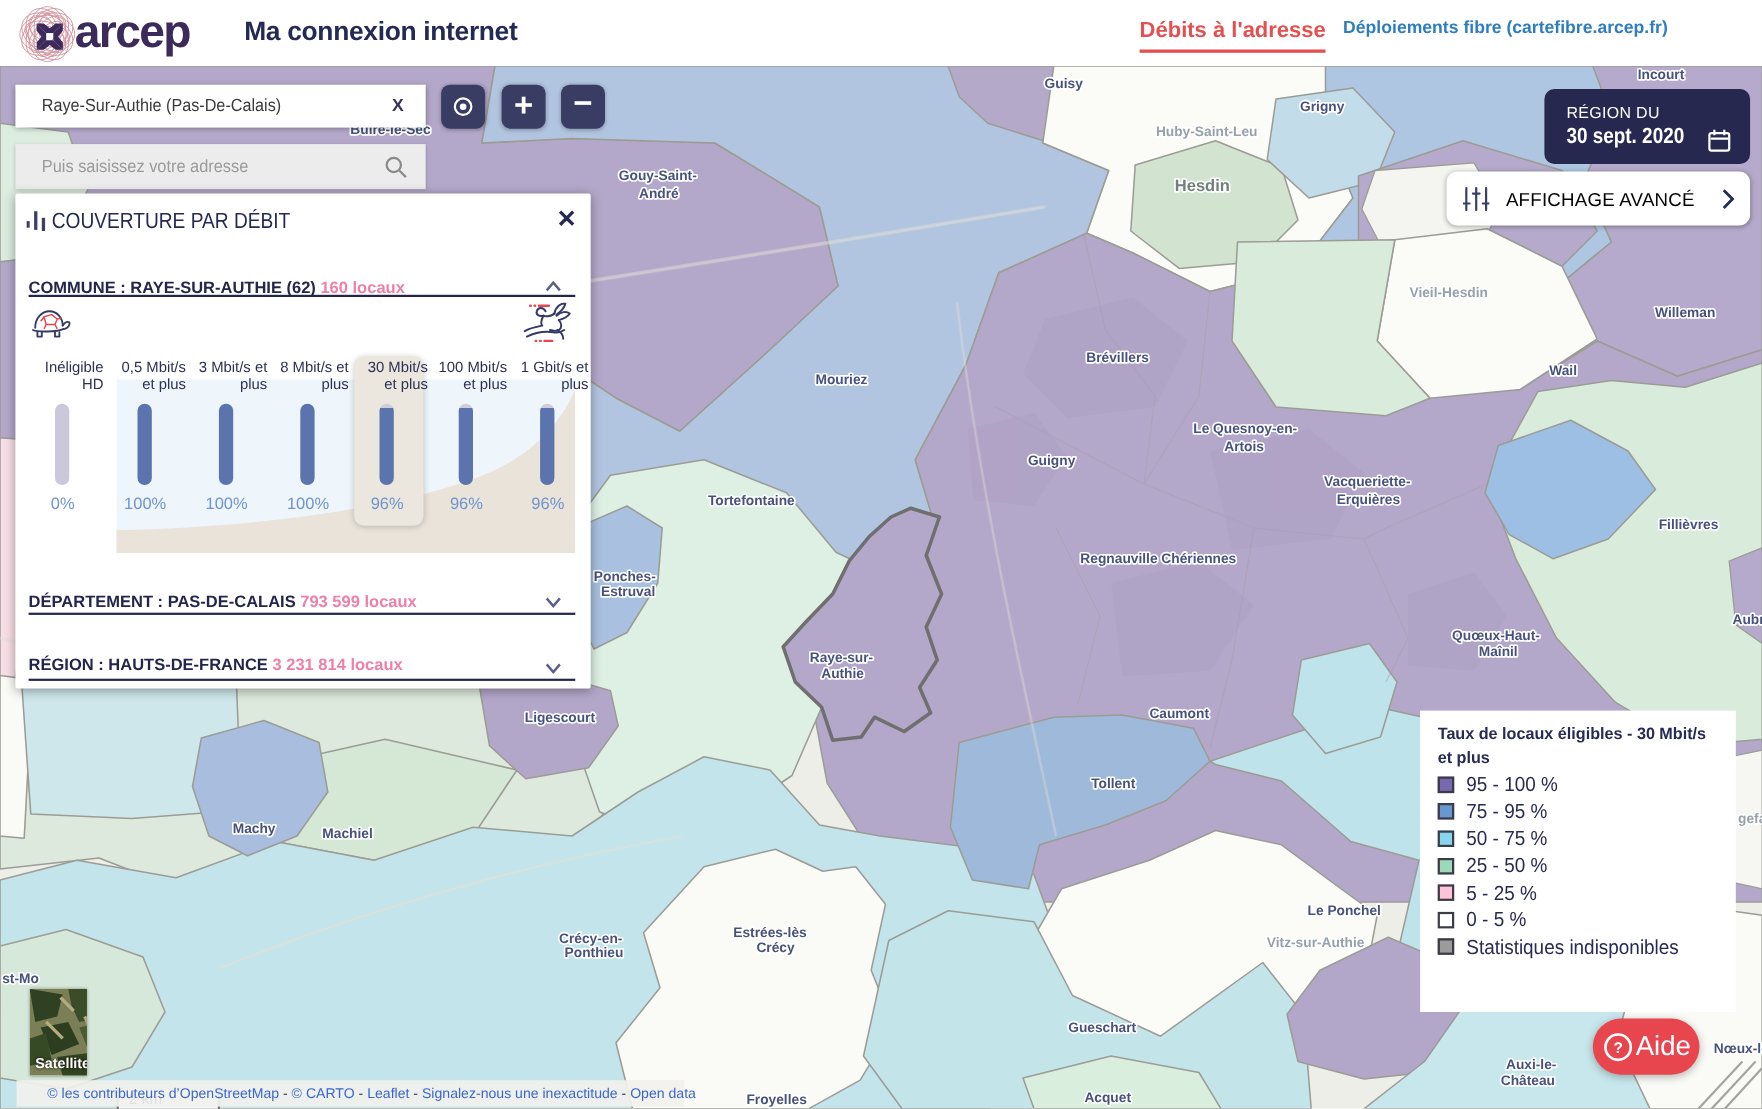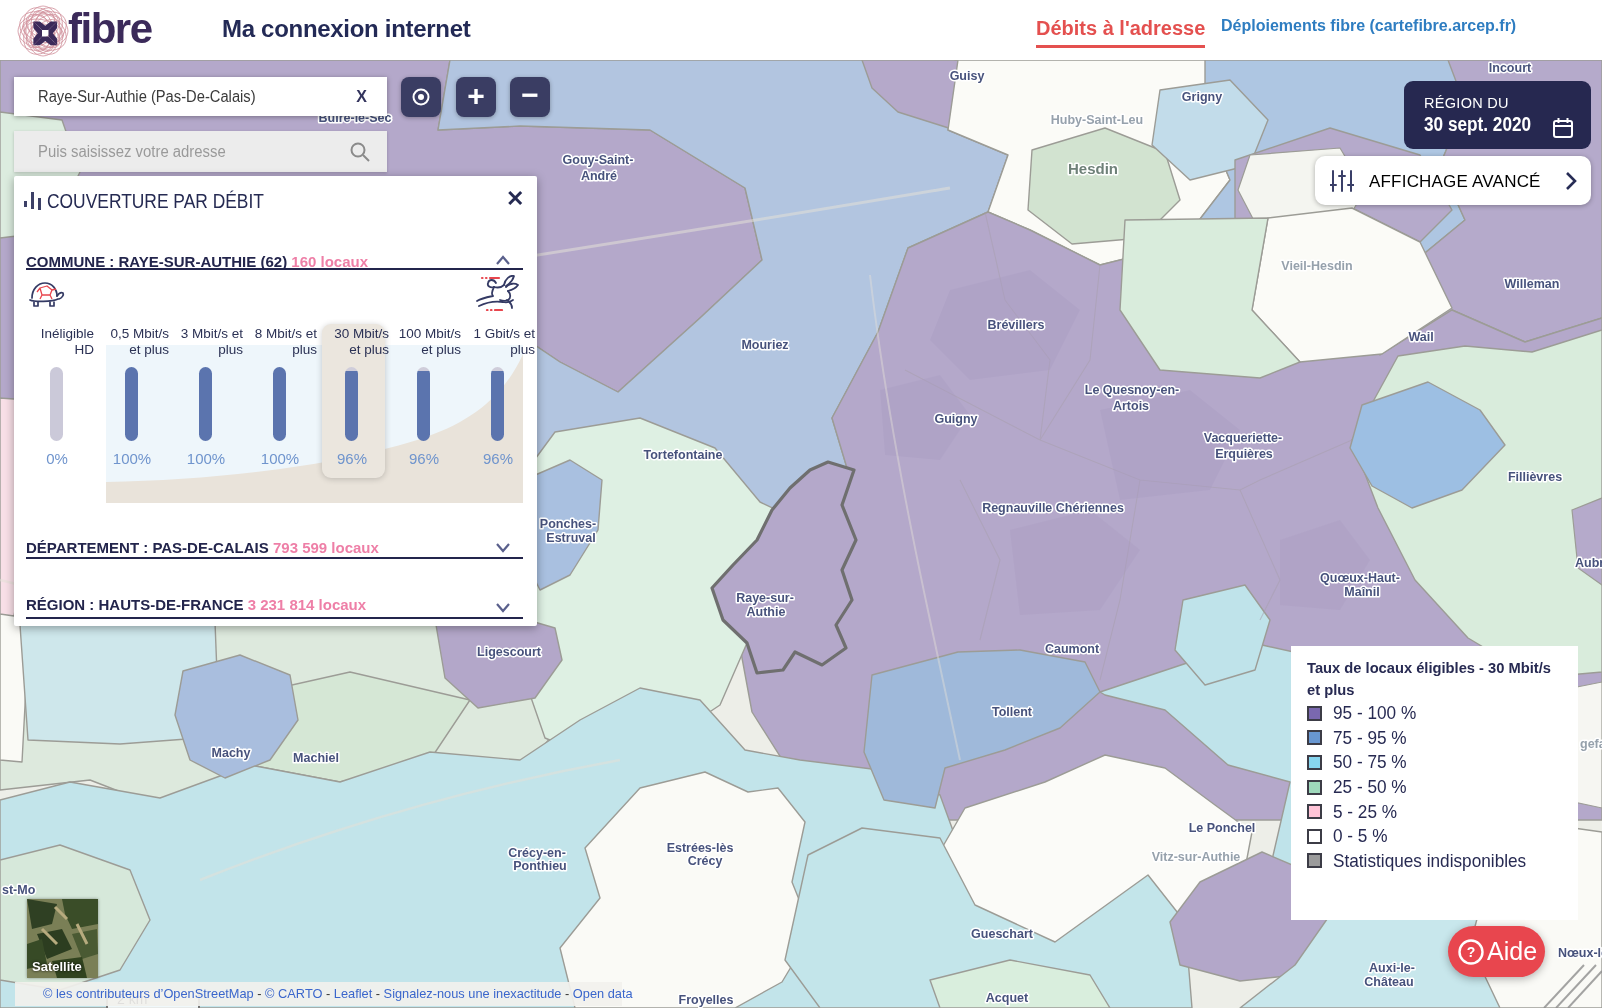--- a/index.html
+++ b/index.html
@@ -45,21 +45,21 @@
 
 #aff{position:absolute;left:1315px;top:156px;width:276px;height:49px;background:#fff;border-radius:10px;z-index:20;box-shadow:0 1px 5px rgba(0,0,0,.3)}
 #aff .t{position:absolute;left:54px;top:16px;font-size:17px;color:#000000;letter-spacing:.2px;white-space:nowrap}
 
 #legend{position:absolute;left:1291px;top:646px;width:287px;height:274px;background:#fff;z-index:20;padding:11px 0 0 16px}
 #legend .lt{font-size:15px;font-weight:bold;color:#272a52;line-height:22px;margin-bottom:0;transform:scaleX(.98);transform-origin:left center;white-space:nowrap}
 .litem{display:flex;align-items:center;height:24.6px}
 .lsw{width:15px;height:15px;border:2px solid #3c3c46;margin-right:11px}
 .litem span{font-size:18.5px;color:#272a52;transform:scaleX(.93);transform-origin:left center;white-space:nowrap}
 
-#sat{position:absolute;left:27px;top:899px;width:71px;height:79px;z-index:20;overflow:hidden;box-shadow:0 0 3px rgba(0,0,0,.4)}
+#sat{position:absolute;left:27px;top:899px;width:52px;height:79px;z-index:20;overflow:hidden;box-shadow:0 0 3px rgba(0,0,0,.4)}
 #sat .cap{position:absolute;left:5px;bottom:4px;color:#fff;font-size:13px;font-weight:bold;text-shadow:0 0 3px #000;z-index:2}
 #scale{position:absolute;left:106px;top:991px;width:94px;height:19px;background:rgba(255,255,255,.75);border:2px solid #757575;border-top:none;z-index:20;font-size:14px;color:#0f172a;padding-left:9px;line-height:16px}
 #attrib{position:absolute;left:15px;top:982px;width:607px;height:24px;background:rgba(242,241,237,.92);z-index:20;font-size:12.8px;line-height:24px;padding-left:28px;white-space:nowrap}
 #attrib a{color:#3a66cc;text-decoration:none}
 #attrib b{color:#333;font-weight:normal}
 #aide{position:absolute;left:1448px;top:926px;width:97px;height:51px;background:#e8464e;border-radius:26px;z-index:20;box-shadow:0 2px 8px rgba(0,0,0,.3);color:#fff;display:flex;align-items:center}
 #aide .q{margin-left:9px}
 #aide .t{margin-left:2px;font-size:25px}
 </style></head>
 <body>
@@ -242,21 +242,21 @@
       <ellipse cx="27" cy="29" rx="16" ry="7" transform="rotate(80 27 29)"></ellipse>
       <ellipse cx="27" cy="29" rx="16" ry="7" transform="rotate(140 27 29)"></ellipse>
     </g>
     <g fill="#3b2a5a" transform="translate(-1,0) scale(1.08)">
       <path d="M17,18 L25,26 L25,32 L17,40 L17,34 L21,29 L17,24 Z"></path>
       <path d="M39,18 L31,26 L31,32 L39,40 L39,34 L35,29 L39,24 Z"></path>
       <path d="M17,18 L25,26 L31,26 L39,18 L33,18 L28,22 L23,18 Z"></path>
       <path d="M17,40 L25,32 L31,32 L39,40 L33,40 L28,36 L23,40 Z"></path>
     </g>
   </svg>
-  <span class="arcep">fibre</span>
+  <span class="arcep">arcep</span>
   <span class="apptitle">Ma connexion internet</span>
   <span class="tabred">Débits à l'adresse</span>
   <span class="tabblue">Déploiements fibre (cartefibre.arcep.fr)</span>
 </div>
 
 <div class="sbox1">
       <span class="txt">Raye-Sur-Authie (Pas-De-Calais)</span>
       <span class="xx">X</span>
     </div>
 <div class="mbtn" id="btn-loc">

